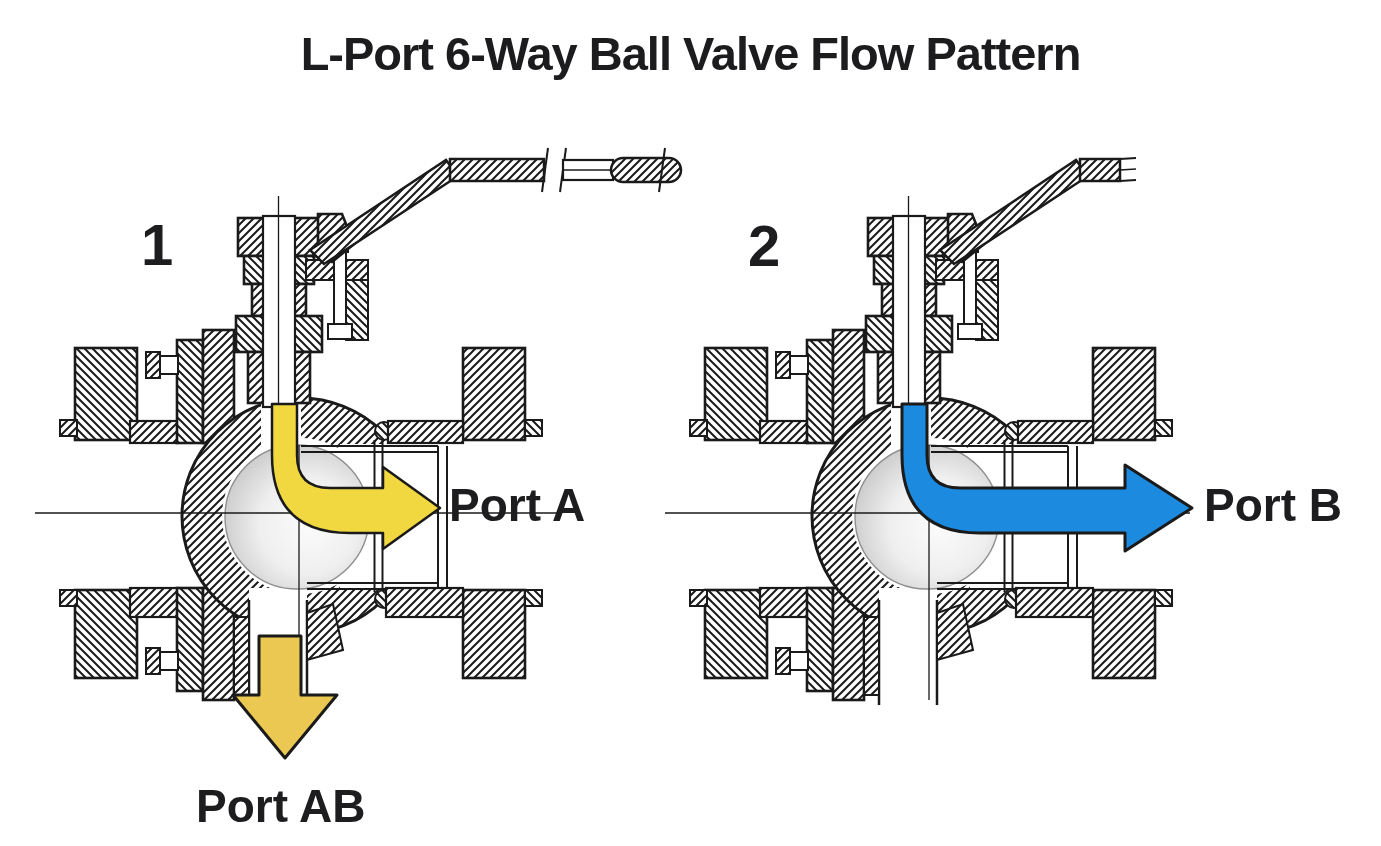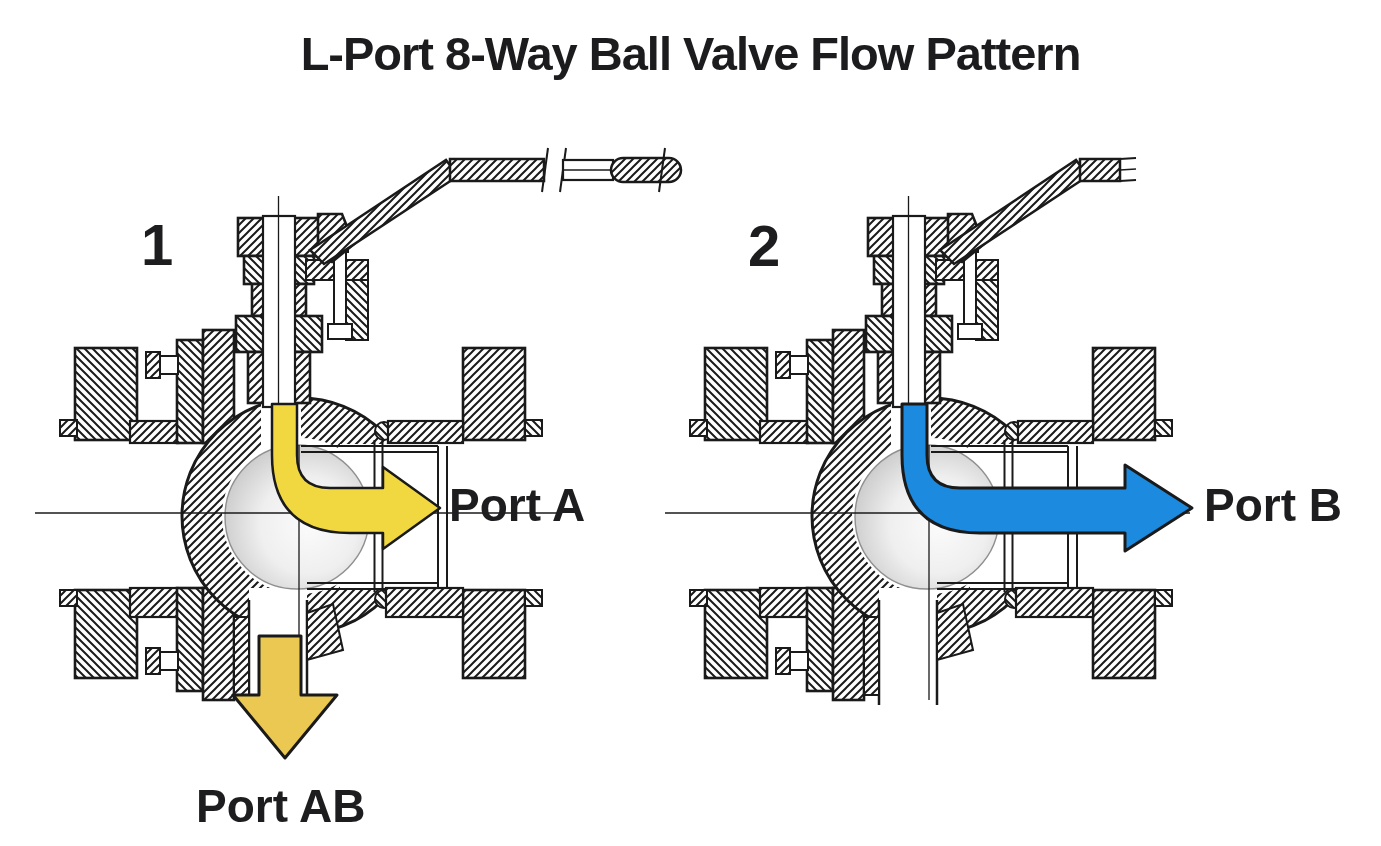--- a/index.html
+++ b/index.html
@@ -10,21 +10,21 @@
          font-size:47px;font-weight:700;letter-spacing:-1px;color:#1c1c1e;}
   svg{position:absolute;top:0;left:0;}
   text{font-family:"Liberation Sans","DejaVu Sans",sans-serif;}
   .port-label{font-size:46px;font-weight:700;fill:#1d1d1f;}
   .num-label{font-size:58px;font-weight:700;fill:#1d1d1f;}
 </style>
 </head>
 <body>
 
 <div class="stage">
-  <div class="title">L-Port 8-Way Ball Valve Flow Pattern</div>
+  <div class="title">L-Port 6-Way Ball Valve Flow Pattern</div>
 
   <svg width="1381" height="846" viewBox="0 0 1381 846">
     <defs>
 
       <pattern id="hatch" width="8" height="8" patternUnits="userSpaceOnUse">
         <rect width="8" height="8" fill="#ffffff"></rect>
         <path d="M-2,2 L2,-2 M0,8 L8,0 M6,10 L10,6" stroke="#1a1a1a" stroke-width="2"></path>
       </pattern>
 
       <pattern id="hatch2" width="8" height="8" patternUnits="userSpaceOnUse">

